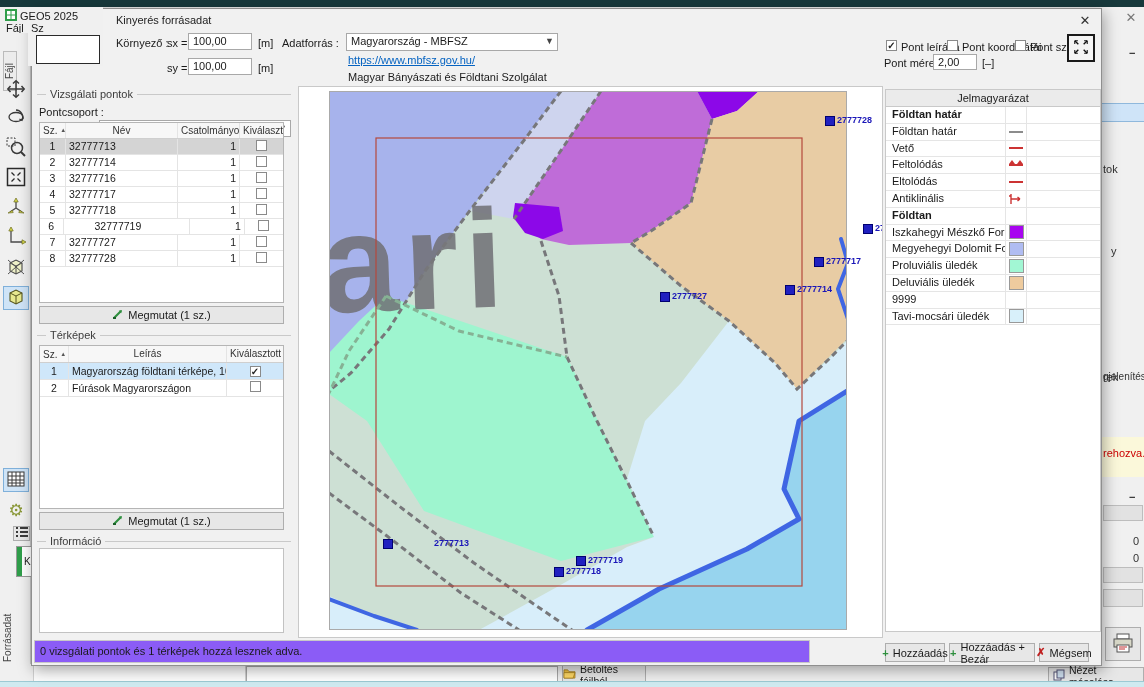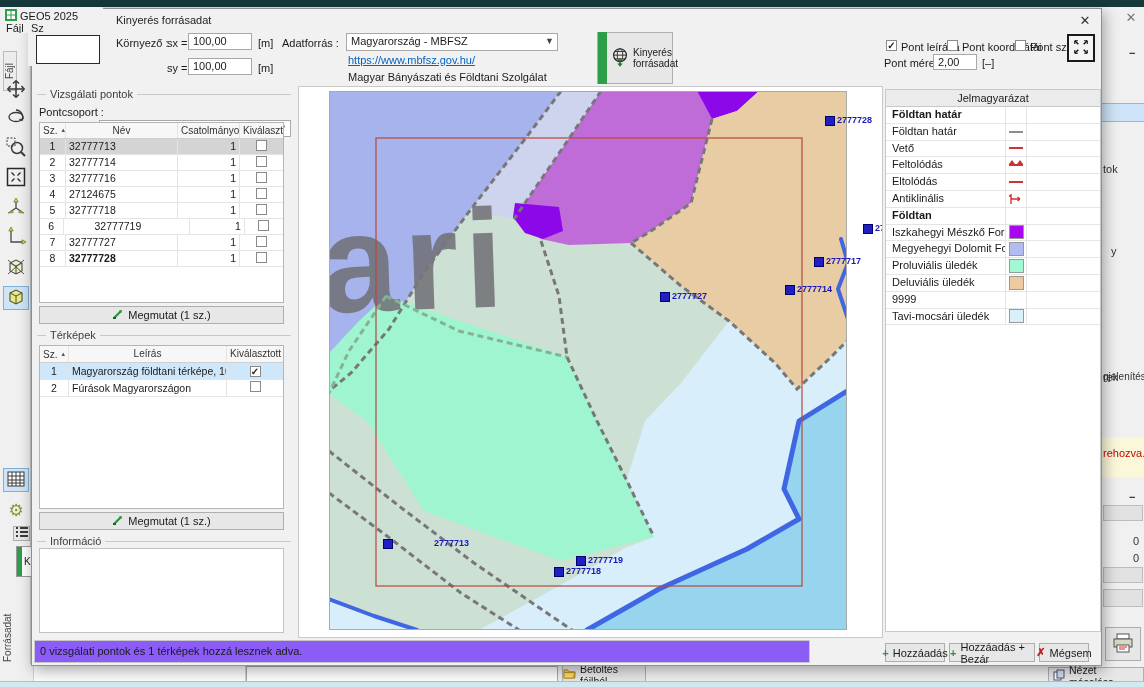--- a/index.html
+++ b/index.html
@@ -218,34 +218,20 @@
     <span class="abs" style="left:226px;top:53px;">[m]</span>
 
     <span class="abs" style="left:250px;top:28px;">Adatforrás :</span>
     <div class="abs select" style="left:314px;top:24px;width:212px;height:18px;">
       <span>Magyarország - MBFSZ</span>
       <span class="arr">▼</span>
     </div>
     <span class="abs link" style="left:316px;top:45px;">https://www.mbfsz.gov.hu/</span>
     <span class="abs" style="left:316px;top:62px;">Magyar Bányászati és Földtani Szolgálat</span>
 
-    <div class="abs btn" style="left:565px;top:23px;width:76px;height:52px;justify-content:flex-start;gap:2px;padding:0;">
-      <span style="width:9px;height:52px;background:#2f9e4a;flex:none;"></span>
-      <span style="flex:none;"><svg width="22" height="24" viewBox="0 0 24 24" fill="none" stroke="#2a2a2a">
-            <circle cx="12" cy="10" r="7" stroke-width="1.3"></circle>
-            <ellipse cx="12" cy="10" rx="3" ry="7" stroke-width="1"></ellipse>
-            <path d="M5 10h14M6.5 6h11M6.5 14h11" stroke-width="1"></path>
-            <path d="M12 14v6" stroke="#1e7a34" stroke-width="2"></path>
-            <path d="M9 19l3 3.5L15 19z" fill="#1e7a34" stroke="none"></path>
-          </svg></span>
-      <span style="font-size:10px;line-height:11px;text-align:left;">
-        <span>Kinyerés</span><br>
-        <span>forrásadat</span>
-      </span>
-    </div>
 
     <div class="abs cb" style="left:854px;top:31px;">✓</div>
     <span class="abs" style="left:869px;top:32px;">Pont leírása</span>
     <div class="abs cb" style="left:915px;top:31px;"></div>
     <span class="abs" style="left:930px;top:32px;">Pont koordinátái</span>
     <div class="abs cb" style="left:983px;top:31px;"></div>
     <span class="abs" style="left:998px;top:32px;">Pont száma</span>
     <span class="abs" style="left:852px;top:48px;">Pont mérete :</span>
     <div class="abs field right" style="left:901px;top:45px;width:44px;height:16px;">2,00</div>
     <span class="abs" style="left:950px;top:48px;">[–]</span>
@@ -284,21 +270,21 @@
         <span class="tc c" style="width:43px;border-right:none;"><span class="cb" style="display:inline-block;"></span></span>
       </div>
       <div class="trow">
         <span class="tc c" style="width:26px;">3</span>
         <span class="tc" style="width:112px;">32777716</span>
         <span class="tc r" style="width:62px;">1</span>
         <span class="tc c" style="width:43px;border-right:none;"><span class="cb" style="display:inline-block;"></span></span>
       </div>
       <div class="trow">
         <span class="tc c" style="width:26px;">4</span>
-        <span class="tc" style="width:112px;">27124675</span>
+        <span class="tc" style="width:112px;">32777717</span>
         <span class="tc r" style="width:62px;">1</span>
         <span class="tc c" style="width:43px;border-right:none;"><span class="cb" style="display:inline-block;"></span></span>
       </div>
       <div class="trow">
         <span class="tc c" style="width:26px;">5</span>
         <span class="tc" style="width:112px;">32777718</span>
         <span class="tc r" style="width:62px;">1</span>
         <span class="tc c" style="width:43px;border-right:none;"><span class="cb" style="display:inline-block;"></span></span>
       </div>
       <div class="trow">
@@ -308,21 +294,21 @@
         <span class="tc c" style="width:43px;border-right:none;"><span class="cb" style="display:inline-block;"></span></span>
       </div>
       <div class="trow">
         <span class="tc c" style="width:26px;">7</span>
         <span class="tc" style="width:112px;">32777727</span>
         <span class="tc r" style="width:62px;">1</span>
         <span class="tc c" style="width:43px;border-right:none;"><span class="cb" style="display:inline-block;"></span></span>
       </div>
       <div class="trow">
         <span class="tc c" style="width:26px;">8</span>
-        <span class="tc" style="width:112px;font-weight:bold;">32777728</span>
+        <span class="tc" style="width:112px;">32777728</span>
         <span class="tc r" style="width:62px;">1</span>
         <span class="tc c" style="width:43px;border-right:none;"><span class="cb" style="display:inline-block;"></span></span>
       </div>
     </div>
 
     <div class="abs btn" style="left:7px;top:297px;width:245px;height:18px;">
       <span><svg width="12" height="12" viewBox="0 0 12 12">
             <path d="M2 10 L9 3" stroke="#2e8f3e" stroke-width="2.2"></path>
             <path d="M10 2 6.8 2.8l2.4 2.4z" fill="#2e8f3e"></path>
             <rect x="1" y="9" width="3" height="2" fill="#1a6028"></rect>

